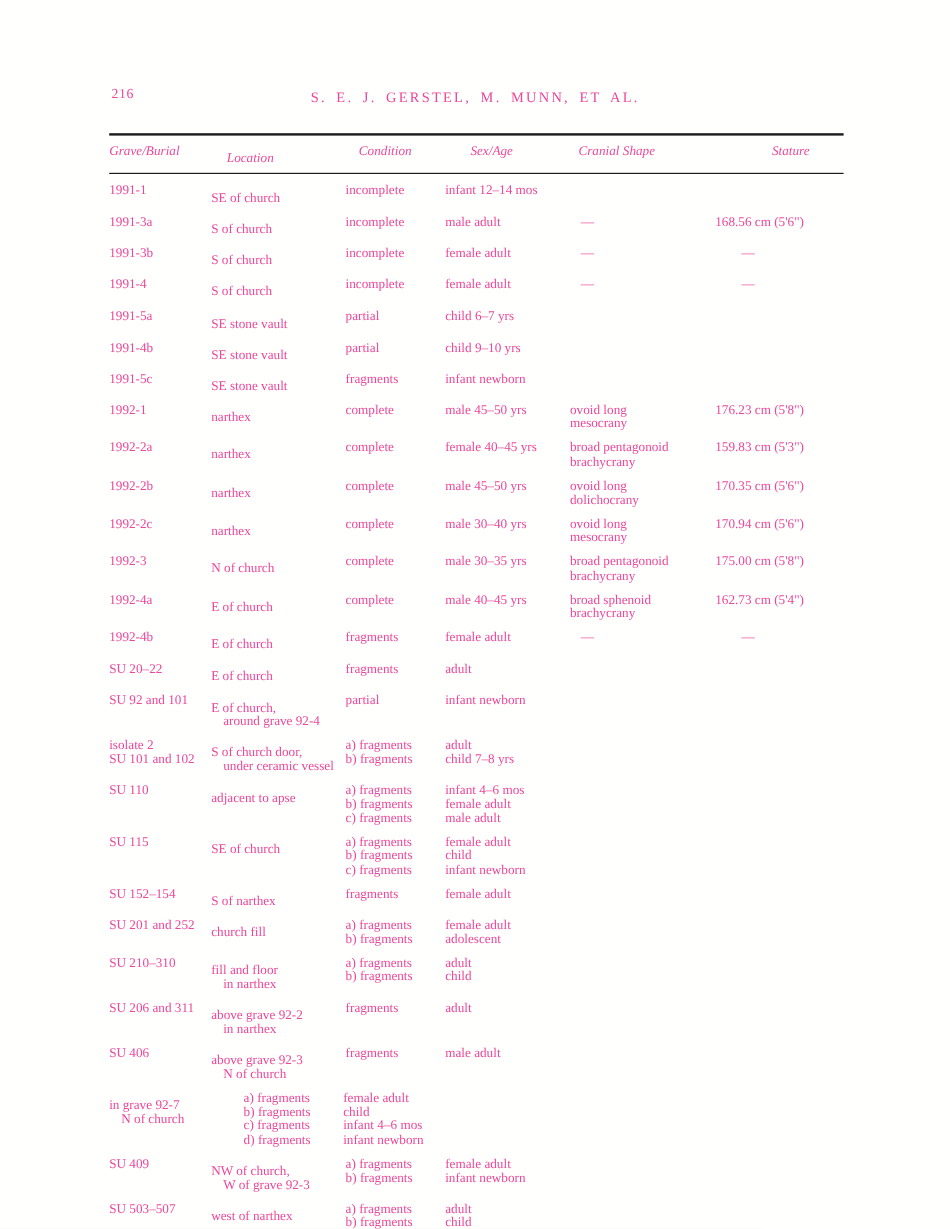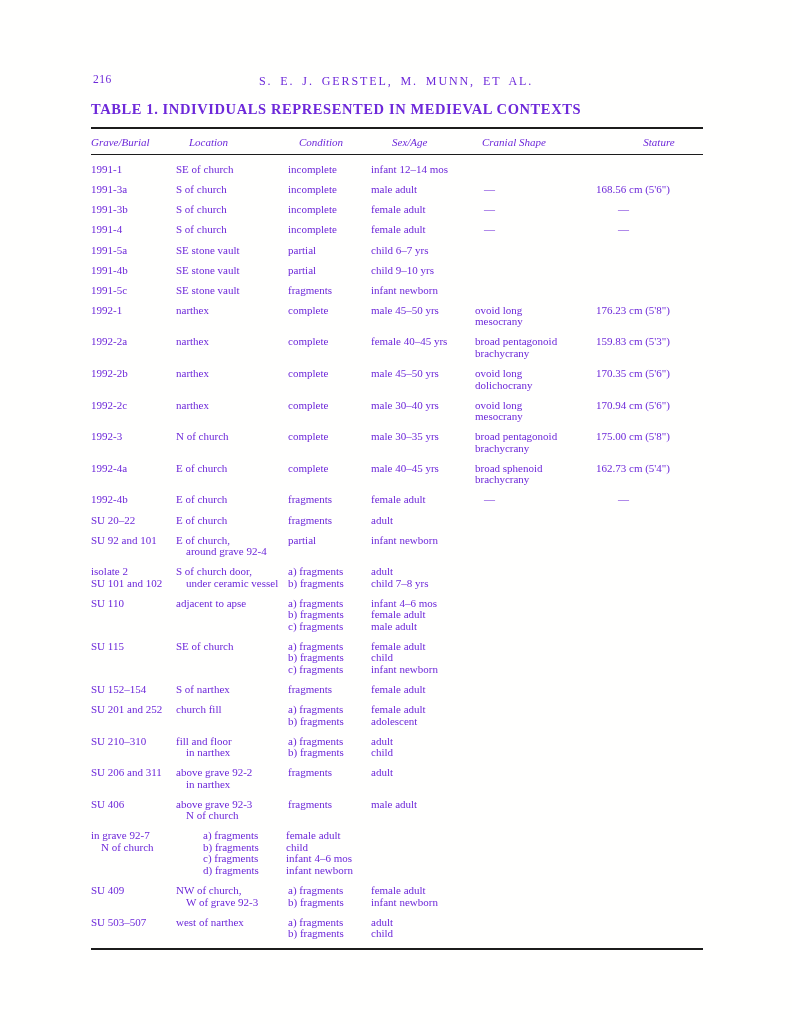--- a/index.html
+++ b/index.html
@@ -1,19 +1,19 @@
 <!DOCTYPE html>
 <html><head>
 <meta charset="utf-8">
 <style>
   html,body{margin:0;padding:0;}
   body{background:#e8e8e8;font-family:"Liberation Serif","DejaVu Serif",serif;}
   .page{
     position:relative;width:792px;height:1024px;background:#fffffe;
-    color:#6d28d9;overflow:hidden;
+    color:#ec4899;overflow:hidden;
   }
   .running-header{position:absolute;top:73px;left:91px;width:610px;height:14px;}
   .pageno{position:absolute;left:2px;top:0;font-size:11.5px;letter-spacing:0.5px;}
   .rhead{
     display:block;text-align:center;font-size:12px;letter-spacing:1.9px;
     word-spacing:3px;padding-top:1px;
   }
   .content{position:absolute;left:91px;top:101px;width:612px;}
   .title{
     margin:0;font-size:14.5px;font-weight:bold;letter-spacing:0.6px;
@@ -26,21 +26,21 @@
   .thead{display:flex;padding:7px 0 6px 0;}
   .hcell{
     box-sizing:border-box;flex:none;font-style:italic;font-size:11px;
     line-height:12px;white-space:nowrap;
   }
   .tbody{padding-top:9px;}
   .trow{display:flex;margin-bottom:8.6px;}
   .cell{box-sizing:border-box;flex:none;}
   .line{font-size:11px;line-height:11.5px;white-space:nowrap;}
   .c1{width:85px;}
-  .c2{width:112px;}
+  .c2{width:112px;margin-top:6px;}
   .c3{width:83px;}
   .c4{width:104px;}
   .c5{width:121px;}
   .c6{width:107px;}
   .hp1{padding-left:0;}
   .hp2{padding-left:13px;}
   .hp3{padding-left:11px;}
   .hp4{padding-left:21px;}
   .hp5{padding-left:7px;}
   .hp6{padding-left:19px;text-align:center;}
@@ -50,21 +50,20 @@
 </style>
 </head>
 <body>
 
 <div class="page">
   <div class="running-header">
     <span class="pageno">216</span>
     <span class="rhead">S. E. J. GERSTEL, M. MUNN, ET AL.</span>
   </div>
   <div class="content">
-    <h1 class="title">TABLE 1. INDIVIDUALS REPRESENTED IN MEDIEVAL CONTEXTS</h1>
     <div class="rule thick rule-top"></div>
     <div class="thead">
         <span class="hcell c1 hp1">Grave/Burial</span>
         <span class="hcell c2 hp2">Location</span>
         <span class="hcell c3 hp3">Condition</span>
         <span class="hcell c4 hp4">Sex/Age</span>
         <span class="hcell c5 hp5">Cranial Shape</span>
         <span class="hcell c6 hp6">Stature</span>
       </div>
     <div class="rule thin"></div>

